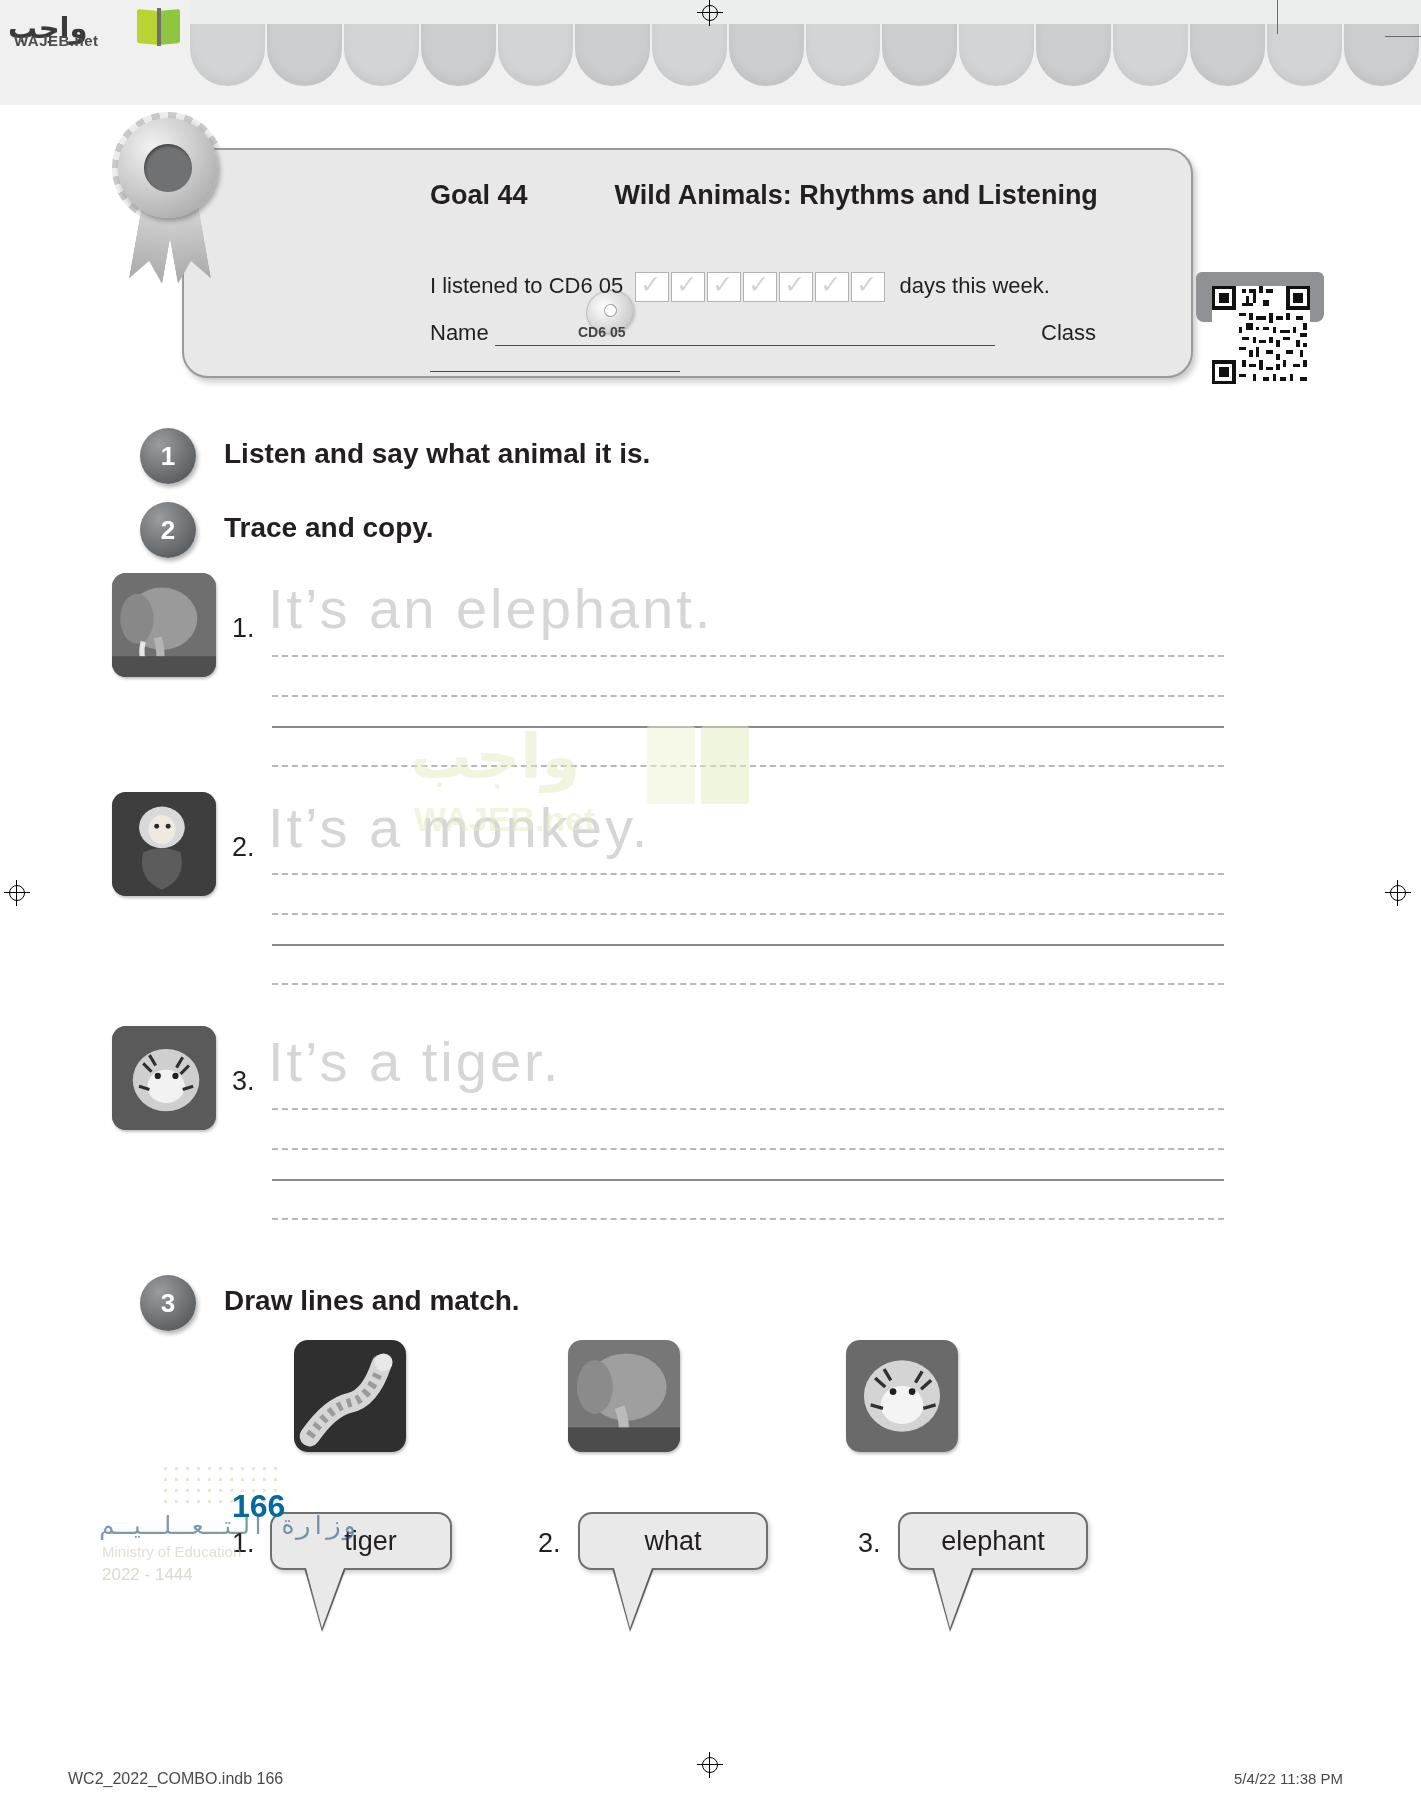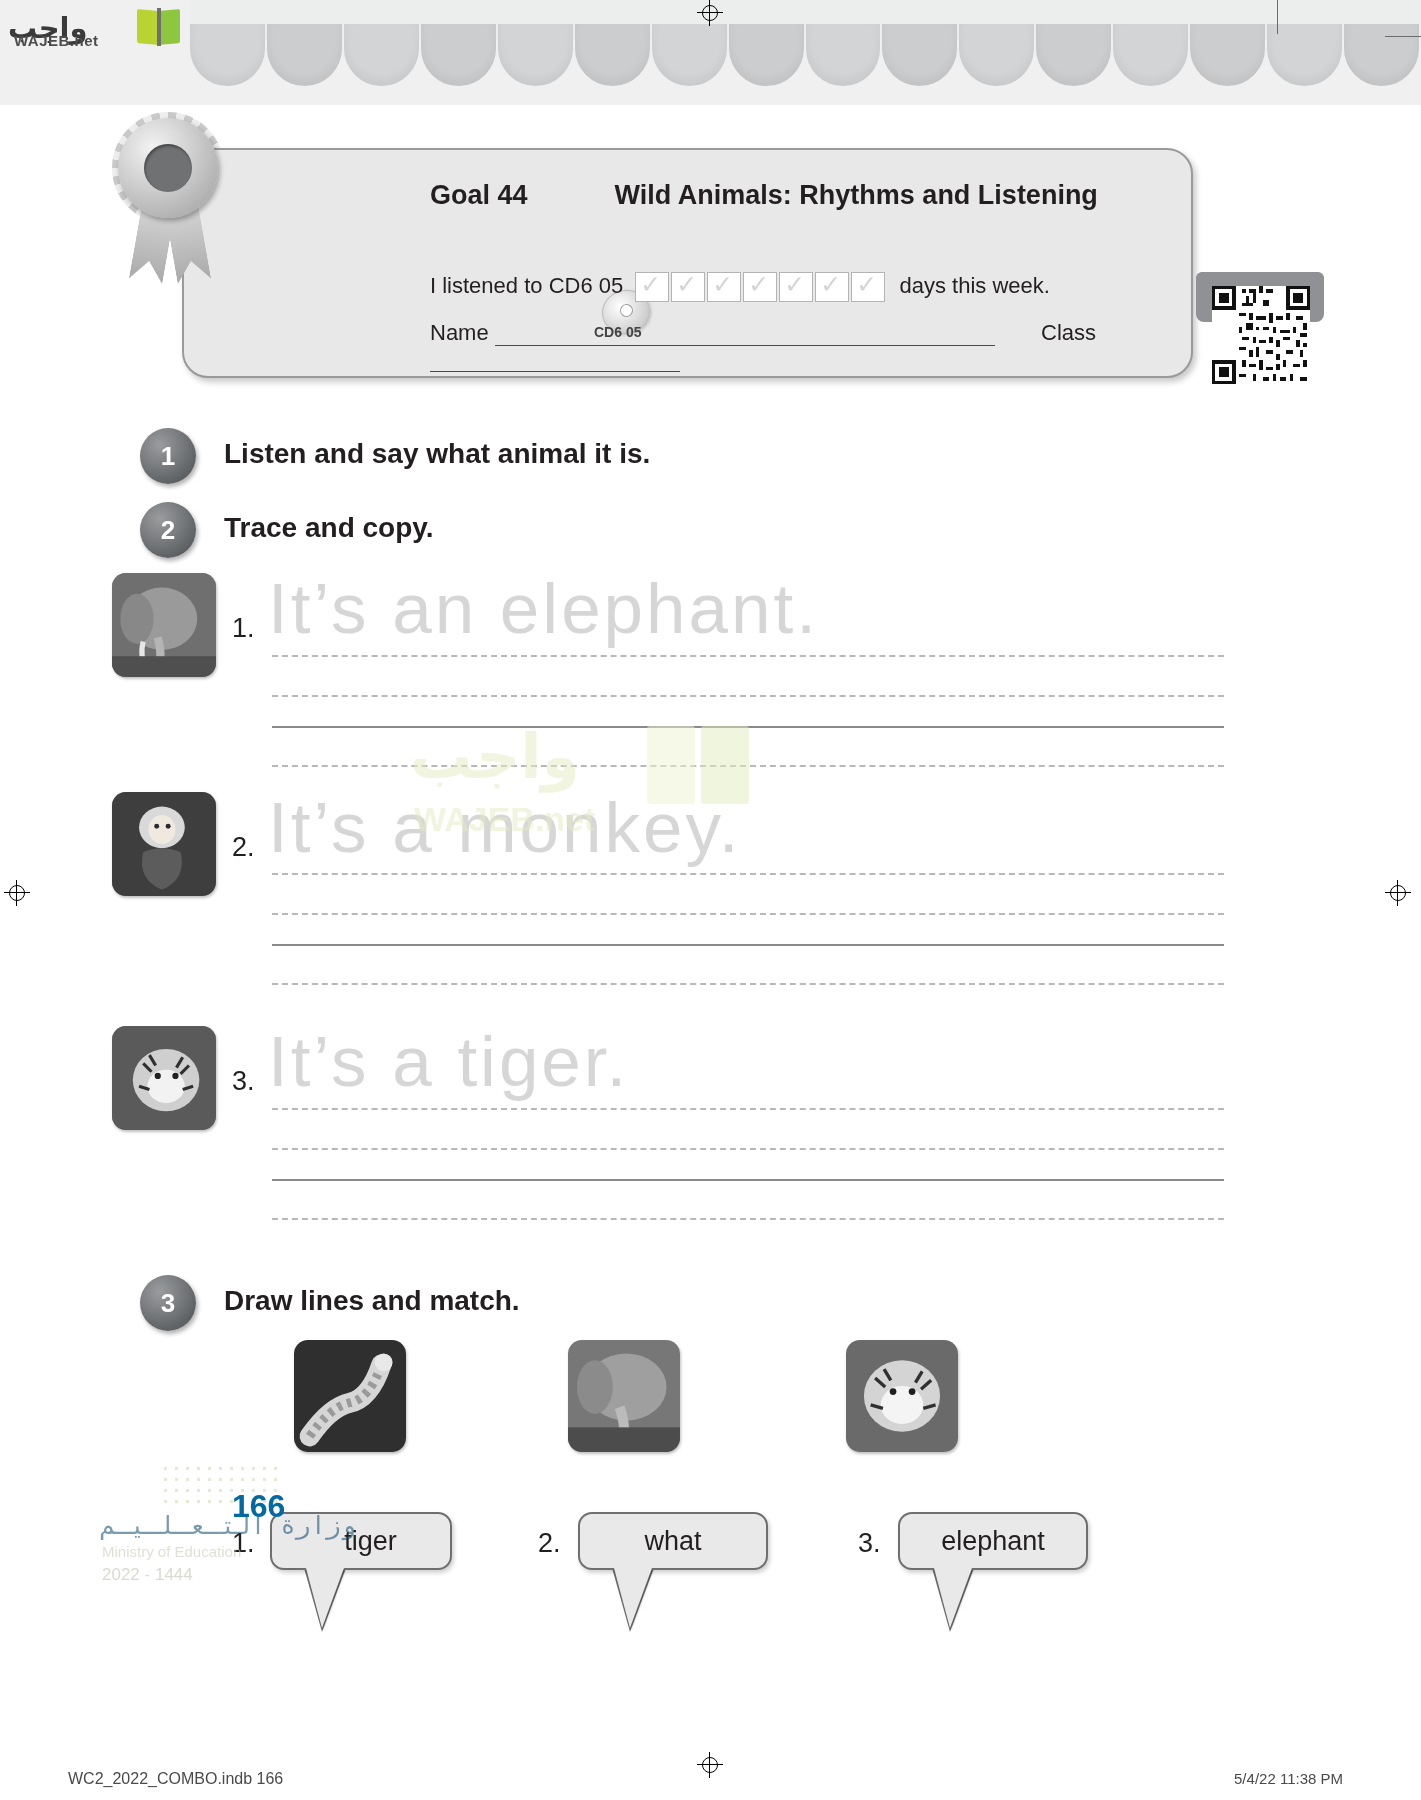--- a/index.html
+++ b/index.html
@@ -109,21 +109,21 @@
   .rosette .rib.l { left:18px; transform:rotate(10deg); clip-path:polygon(0 0,100% 0,100% 100%,50% 76%,0 100%); }
   .rosette .rib.r { left:52px; transform:rotate(-10deg); clip-path:polygon(0 0,100% 0,100% 100%,50% 76%,0 100%); }
 
   .goal-title {
     position:absolute; left:246px; top:30px;
     font-size:27px; font-weight:bold; color:#231f20;
     white-space:nowrap;
   }
   .goal-title .t2 { font-weight:bold; }
   .cd-badge {
-    position:absolute; left:394px; top:140px; width:64px; height:50px;margin-left:16px;
+    position:absolute; left:394px; top:140px; width:64px; height:50px;
   }
   .cd-badge .disc {
     position:absolute; left:8px; top:0; width:48px; height:44px; border-radius:50%;
     background:radial-gradient(circle at 40% 35%, #ffffff, #cfcfcf 70%, #b4b4b4);
     border:1px solid #bdbdbd;
     transform:rotate(-12deg);
     box-shadow:1px 1px 3px rgba(0,0,0,.2);
   }
   .cd-badge .hole {
     position:absolute; left:26px; top:14px; width:13px; height:13px; border-radius:50%;
@@ -178,23 +178,24 @@
   .thumb {
     position:absolute; width:104px; height:104px; border-radius:14px;
     background:#8d8d8d; overflow:hidden;
     box-shadow:1px 2px 3px rgba(0,0,0,.25);
   }
   .thumb .ph { width:100%; height:100%; }
   .row-num {
     position:absolute; font-size:27px; color:#231f20;
   }
   .trace-text {
-    position:absolute; font-size:71px; color:#d6d6d6; letter-spacing:3px;
+    position:absolute; font-size:56px; color:#d6d6d6; letter-spacing:3px;
     font-family:"Liberation Sans", sans-serif; font-weight:500;
     white-space:nowrap;
+    margin-top:8px;
   }
   .rule { position:absolute; height:0; }
   .rule.dash { border-top:2px dashed #b8b8b8; }
   .rule.solid { border-top:2px solid #8a8a8a; }
 
   
   .m-thumb {
     position:absolute; width:112px; height:112px; border-radius:14px;
     overflow:hidden; box-shadow:1px 2px 3px rgba(0,0,0,.25);
   }

